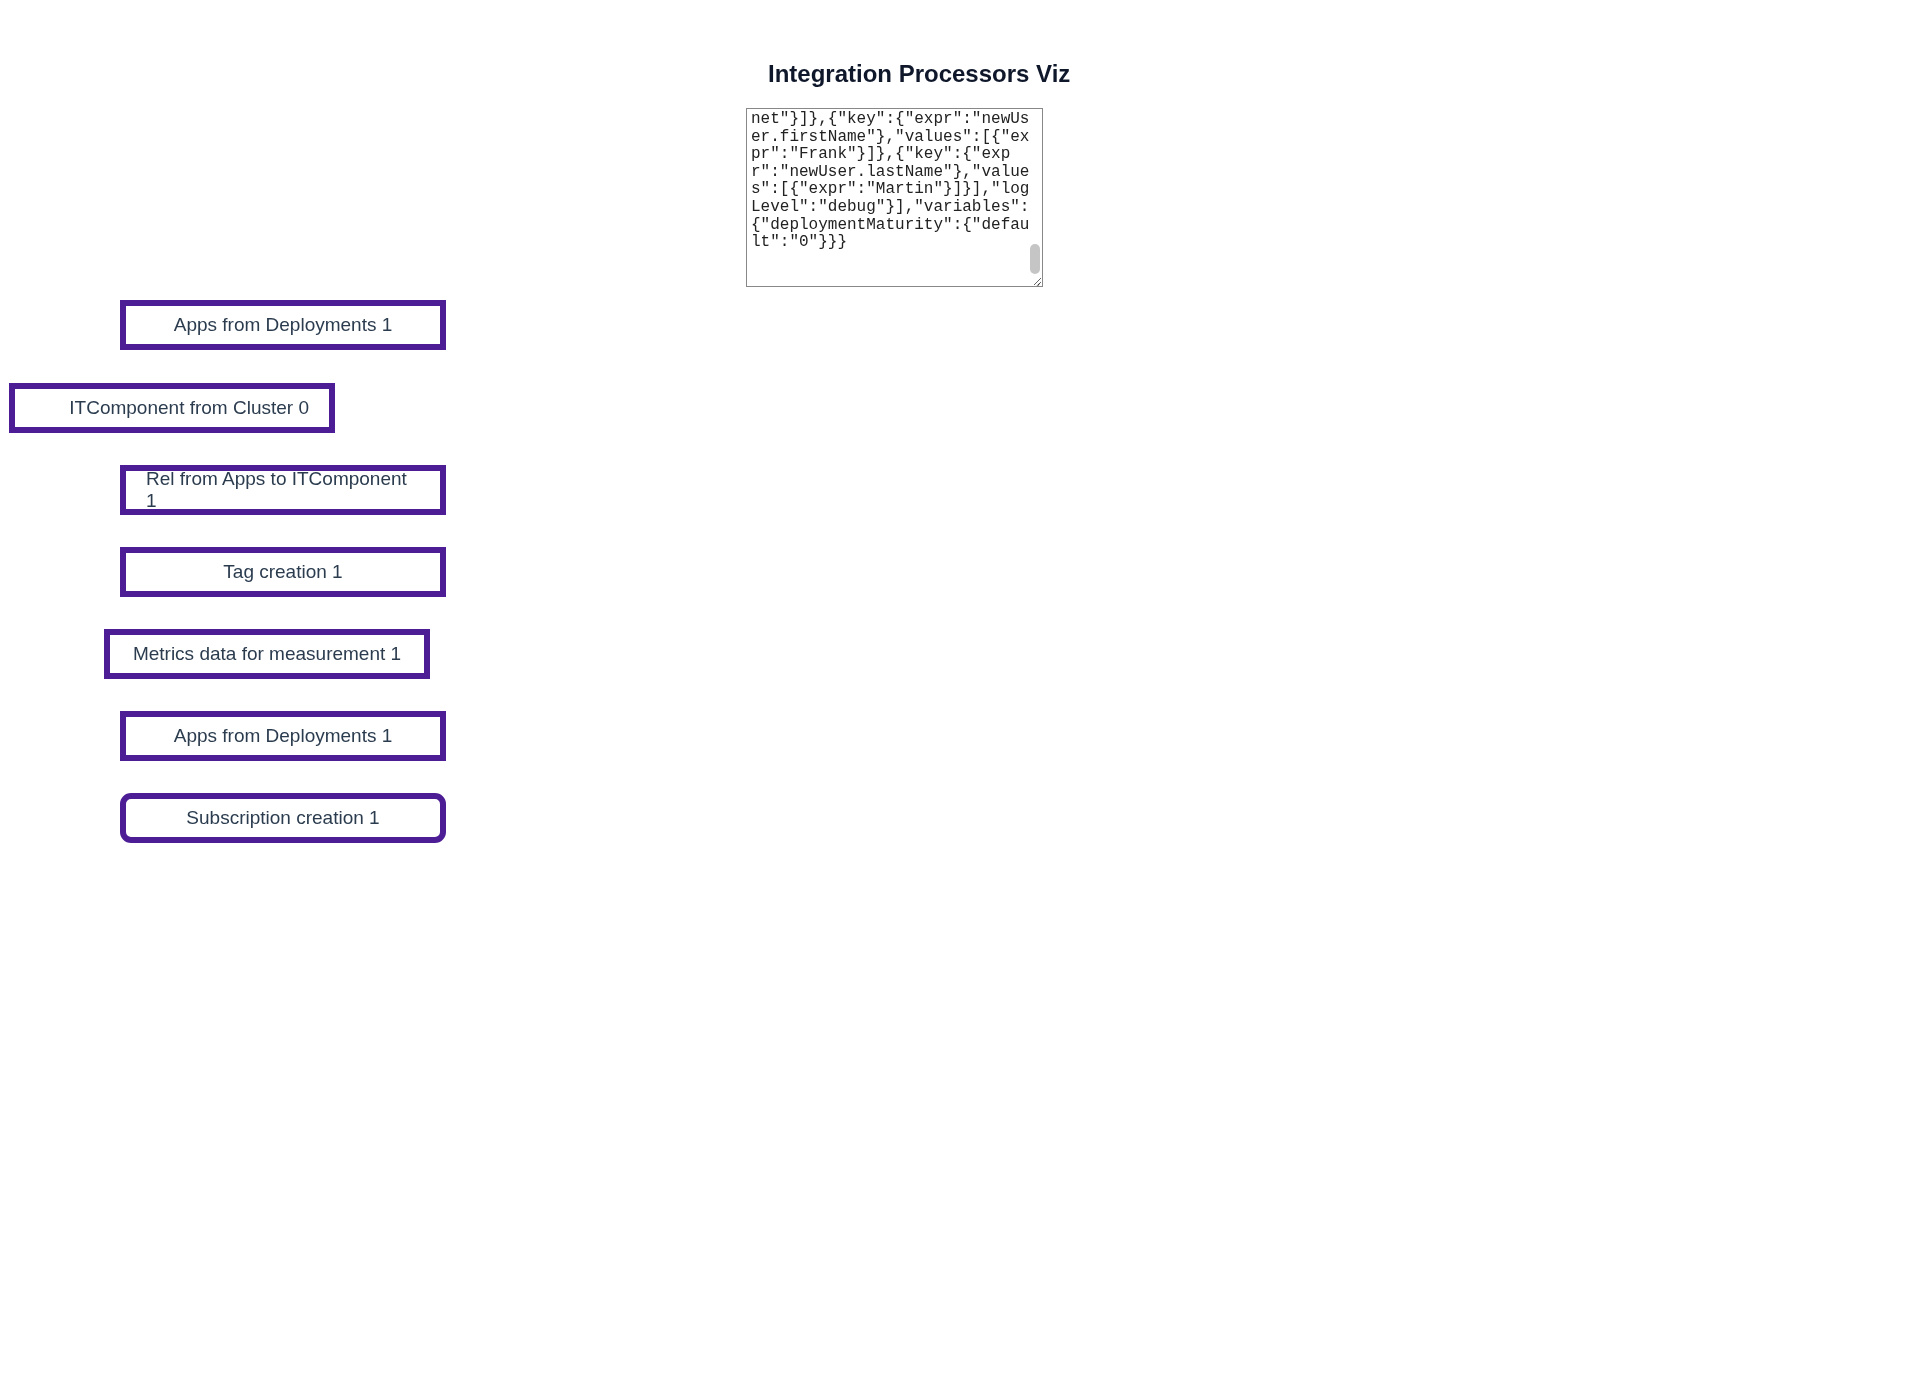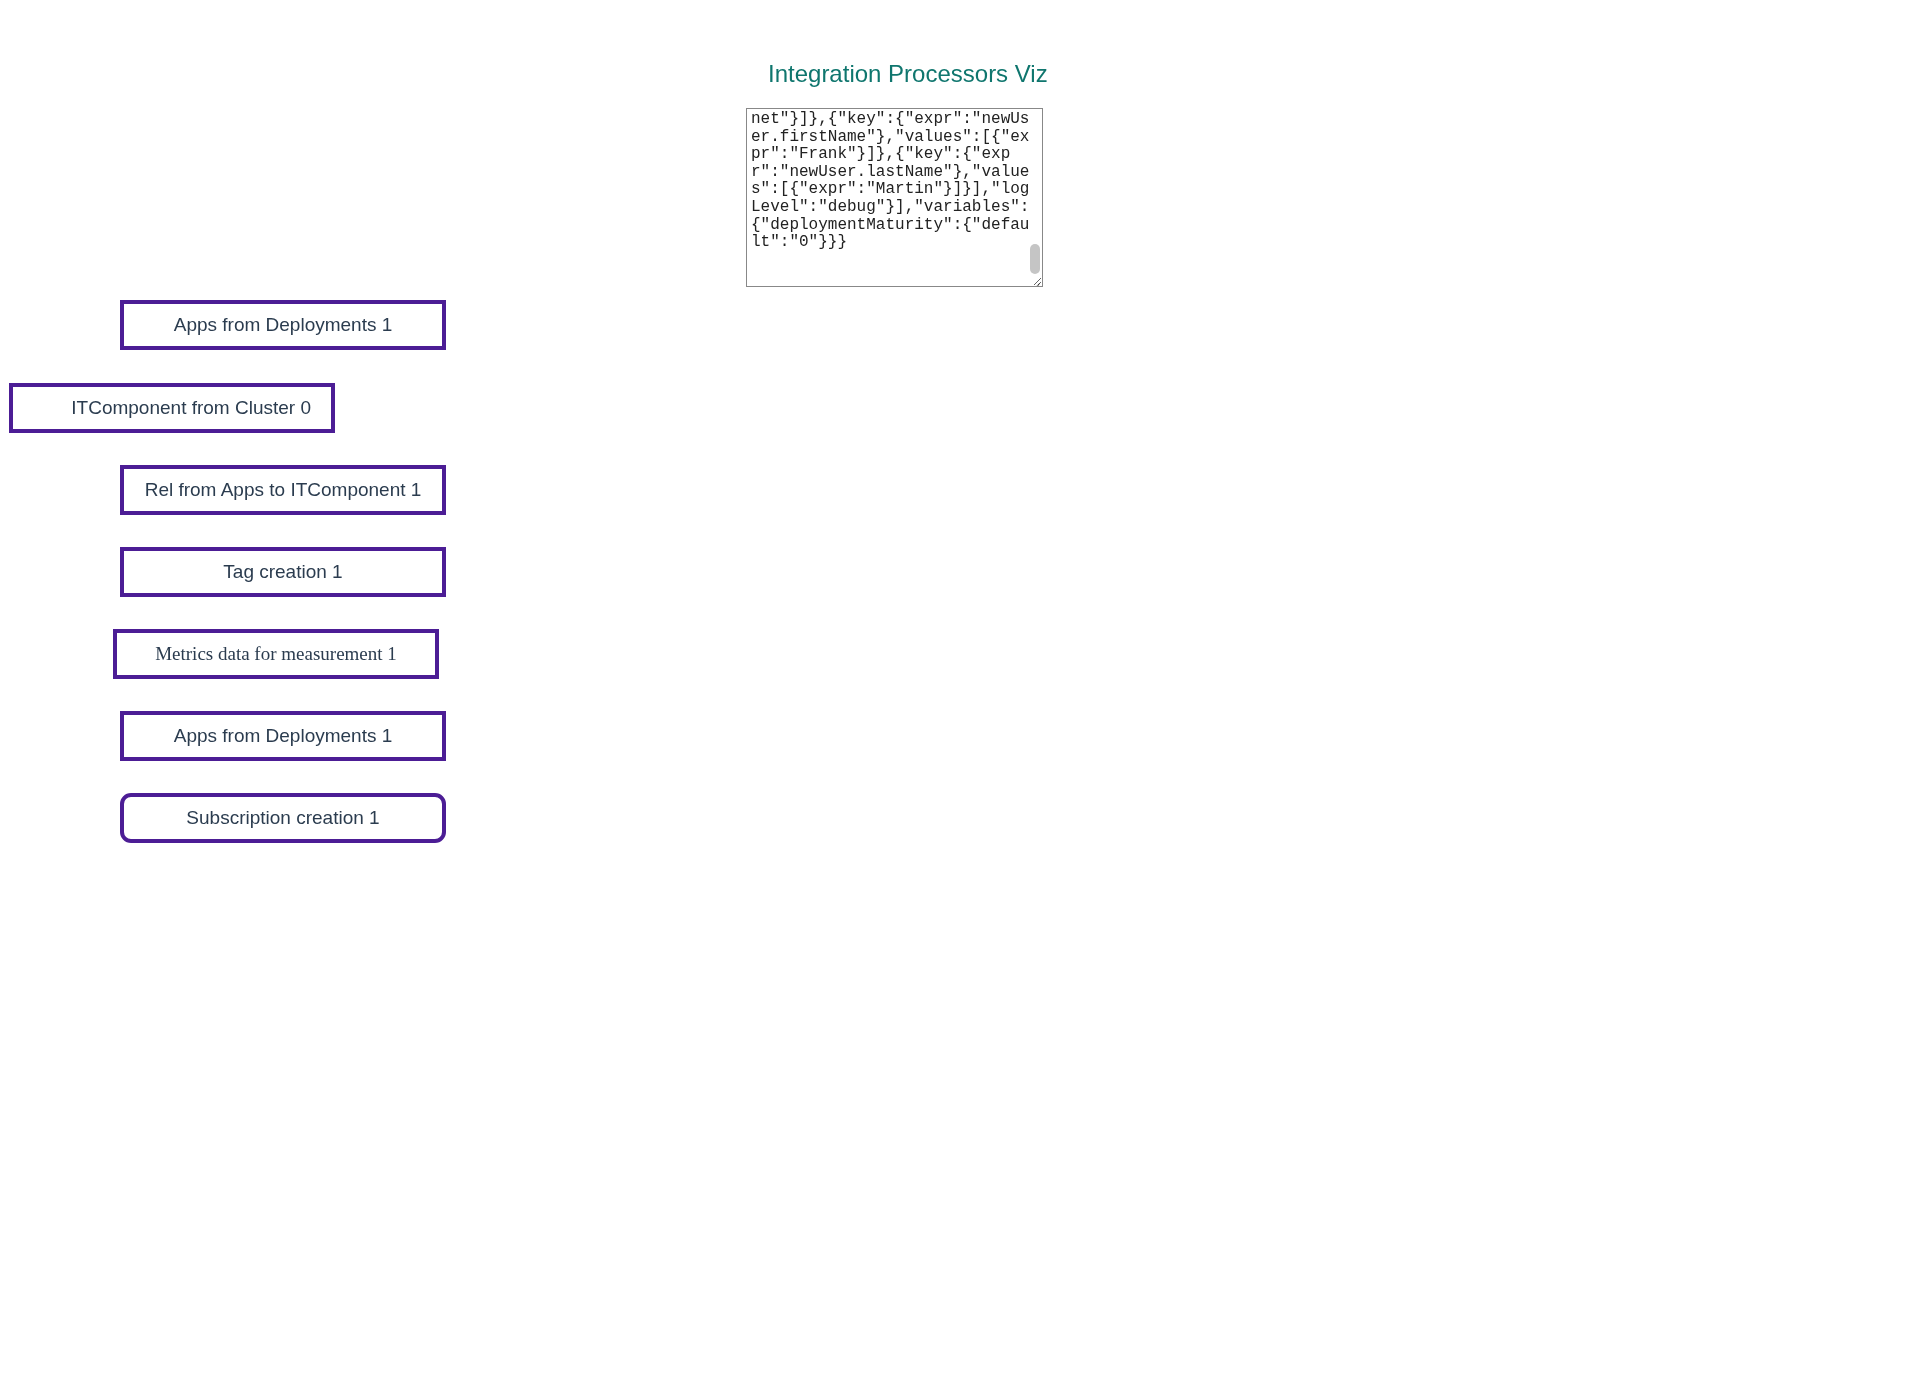--- a/index.html
+++ b/index.html
@@ -12,22 +12,22 @@
       background: #ffffff;
       width: 1920px;
       height: 1381px;
       position: relative;
     }
     .title {
       position: absolute;
       left: 768px;
       top: 60px;
       font-size: 24px;
-      font-weight: 400;
-      color: #0f766e;
+      font-weight: 700;
+      color: #0f172a;
     }
     .json-box {
       position: absolute;
       left: 746px;
       top: 108px;
       width: 297px;
       height: 179px;
       border: 1px solid #888;
       background: #fff;
       font-family: "Courier New", Courier, monospace;
@@ -87,36 +87,36 @@
       right: 2px;
       bottom: 2px;
       width: 4px;
       height: 1px;
       background: #888;
       transform: rotate(-45deg);
       transform-origin: right bottom;
     }
     .node {
       position: absolute;
-      border: 4px solid #4c1d95;
+      border: 6px solid #4c1d95;
       background: #fff;
       font-size: 19px;
       color: #2b3c4f;
       display: flex;
       align-items: center;
       justify-content: center;
       padding: 8px 20px;
       height: 50px;
       font-weight: 400;
     }
     .node-1 { left: 120px; top: 300px; width: 326px; }
     .node-2 { left: 9px; top: 383px; width: 326px; justify-content: flex-end; }
     .node-3 { left: 120px; top: 465px; width: 326px; }
     .node-4 { left: 120px; top: 547px; width: 326px; text-align: center; }
-    .node-5 { left: 113px; top: 629px; width: 326px; font-family: Liberation Serif, serif; }
+    .node-5 { left: 104px; top: 629px; width: 326px; }
     .node-6 { left: 120px; top: 711px; width: 326px; }
     .node-7 { left: 120px; top: 793px; width: 326px; border-radius: 11px; }
   </style>
 </head>
 <body>
 
 <h2 class="title">Integration Processors Viz</h2>
 
 <div class="json-box">
   <span style="word-break: break-all; display: block;">net"}]},{"key":{"expr":"newUser.firstName"},"values":[{"expr":"Frank"}]},{"key":{"expr":"newUser.lastName"},"values":[{"expr":"Martin"}]}],"logLevel":"debug"}],"variables":{"deploymentMaturity":{"default":"0"}}}</span>

